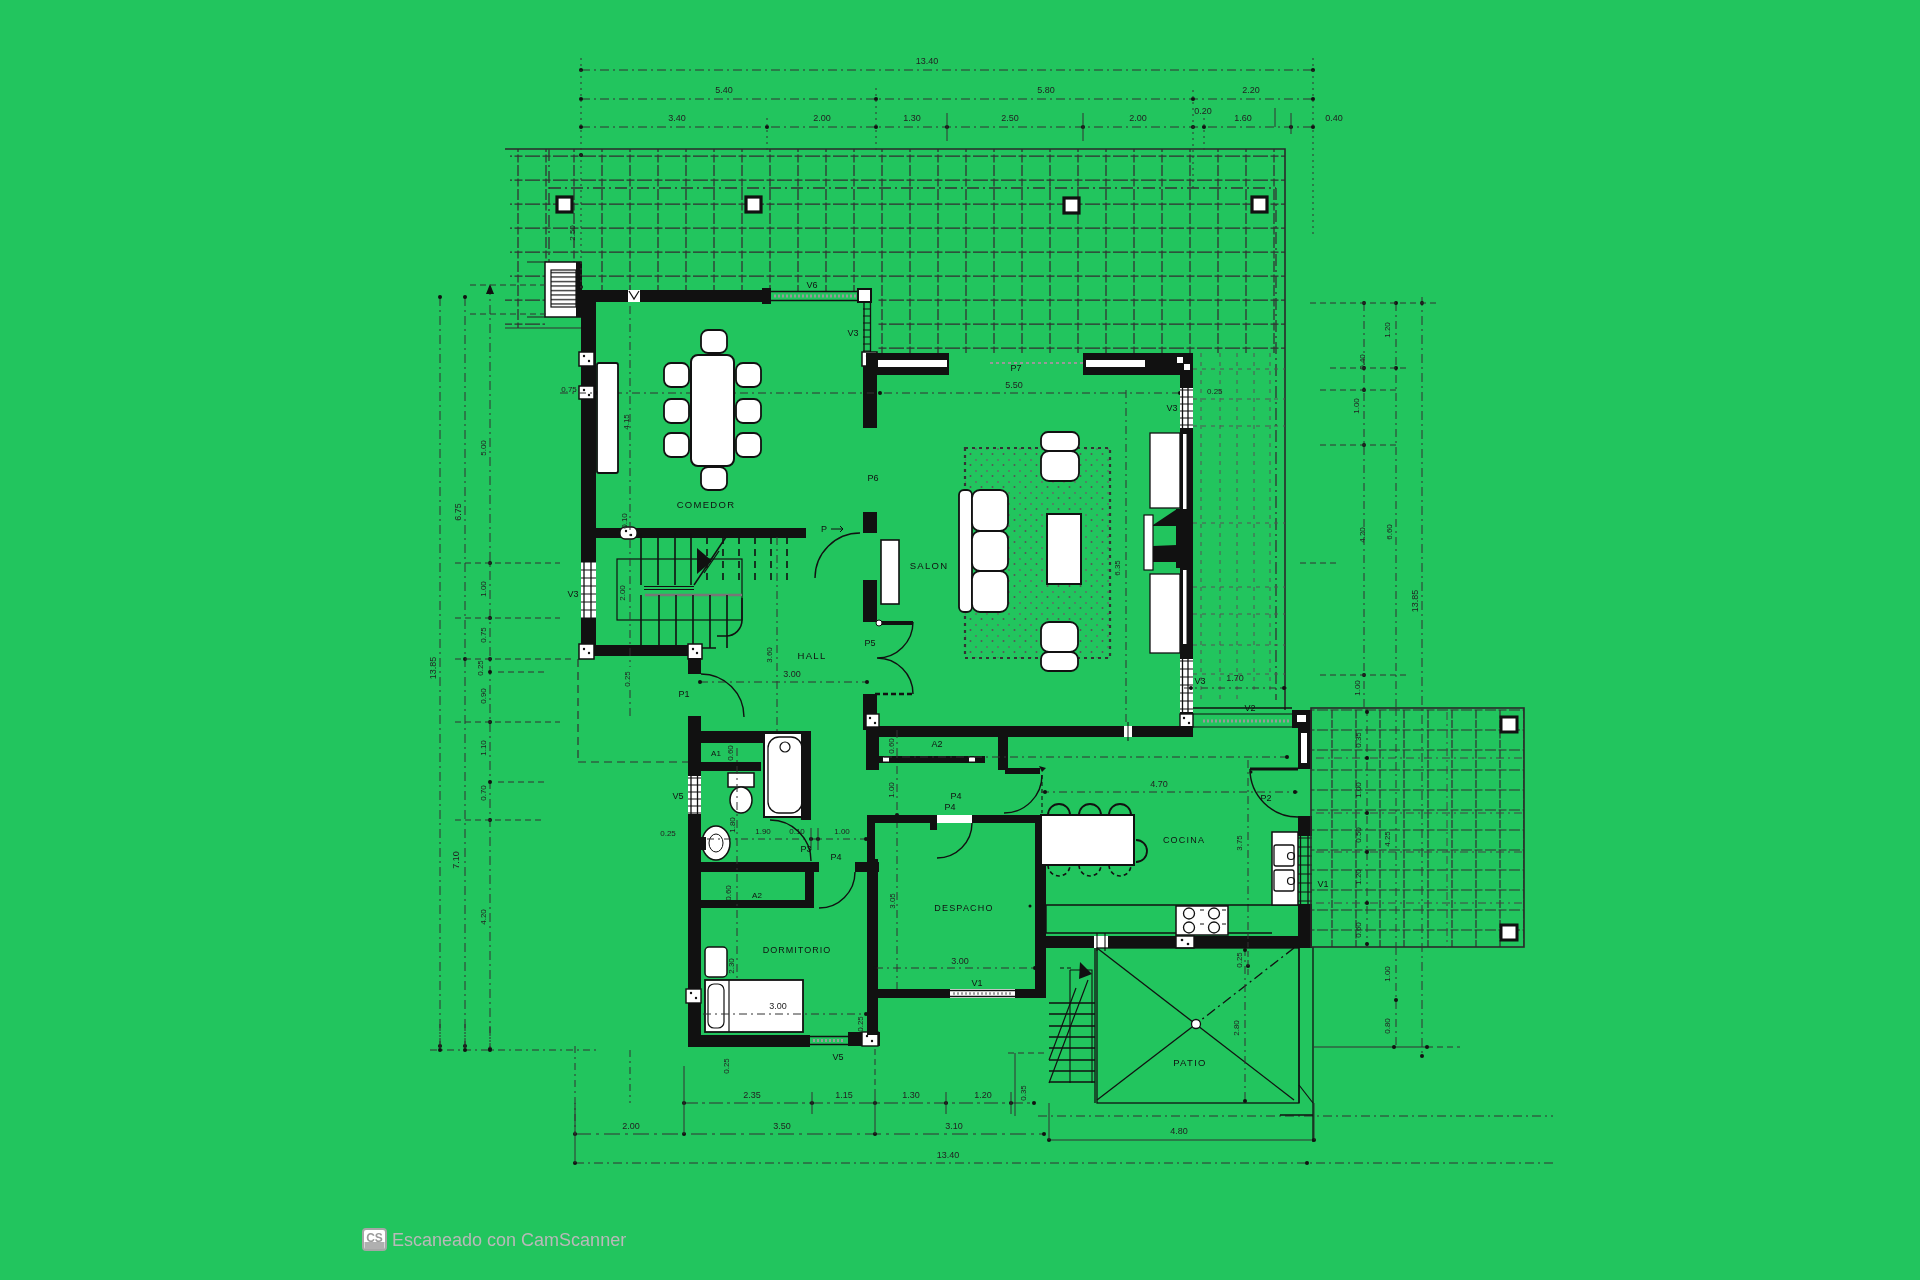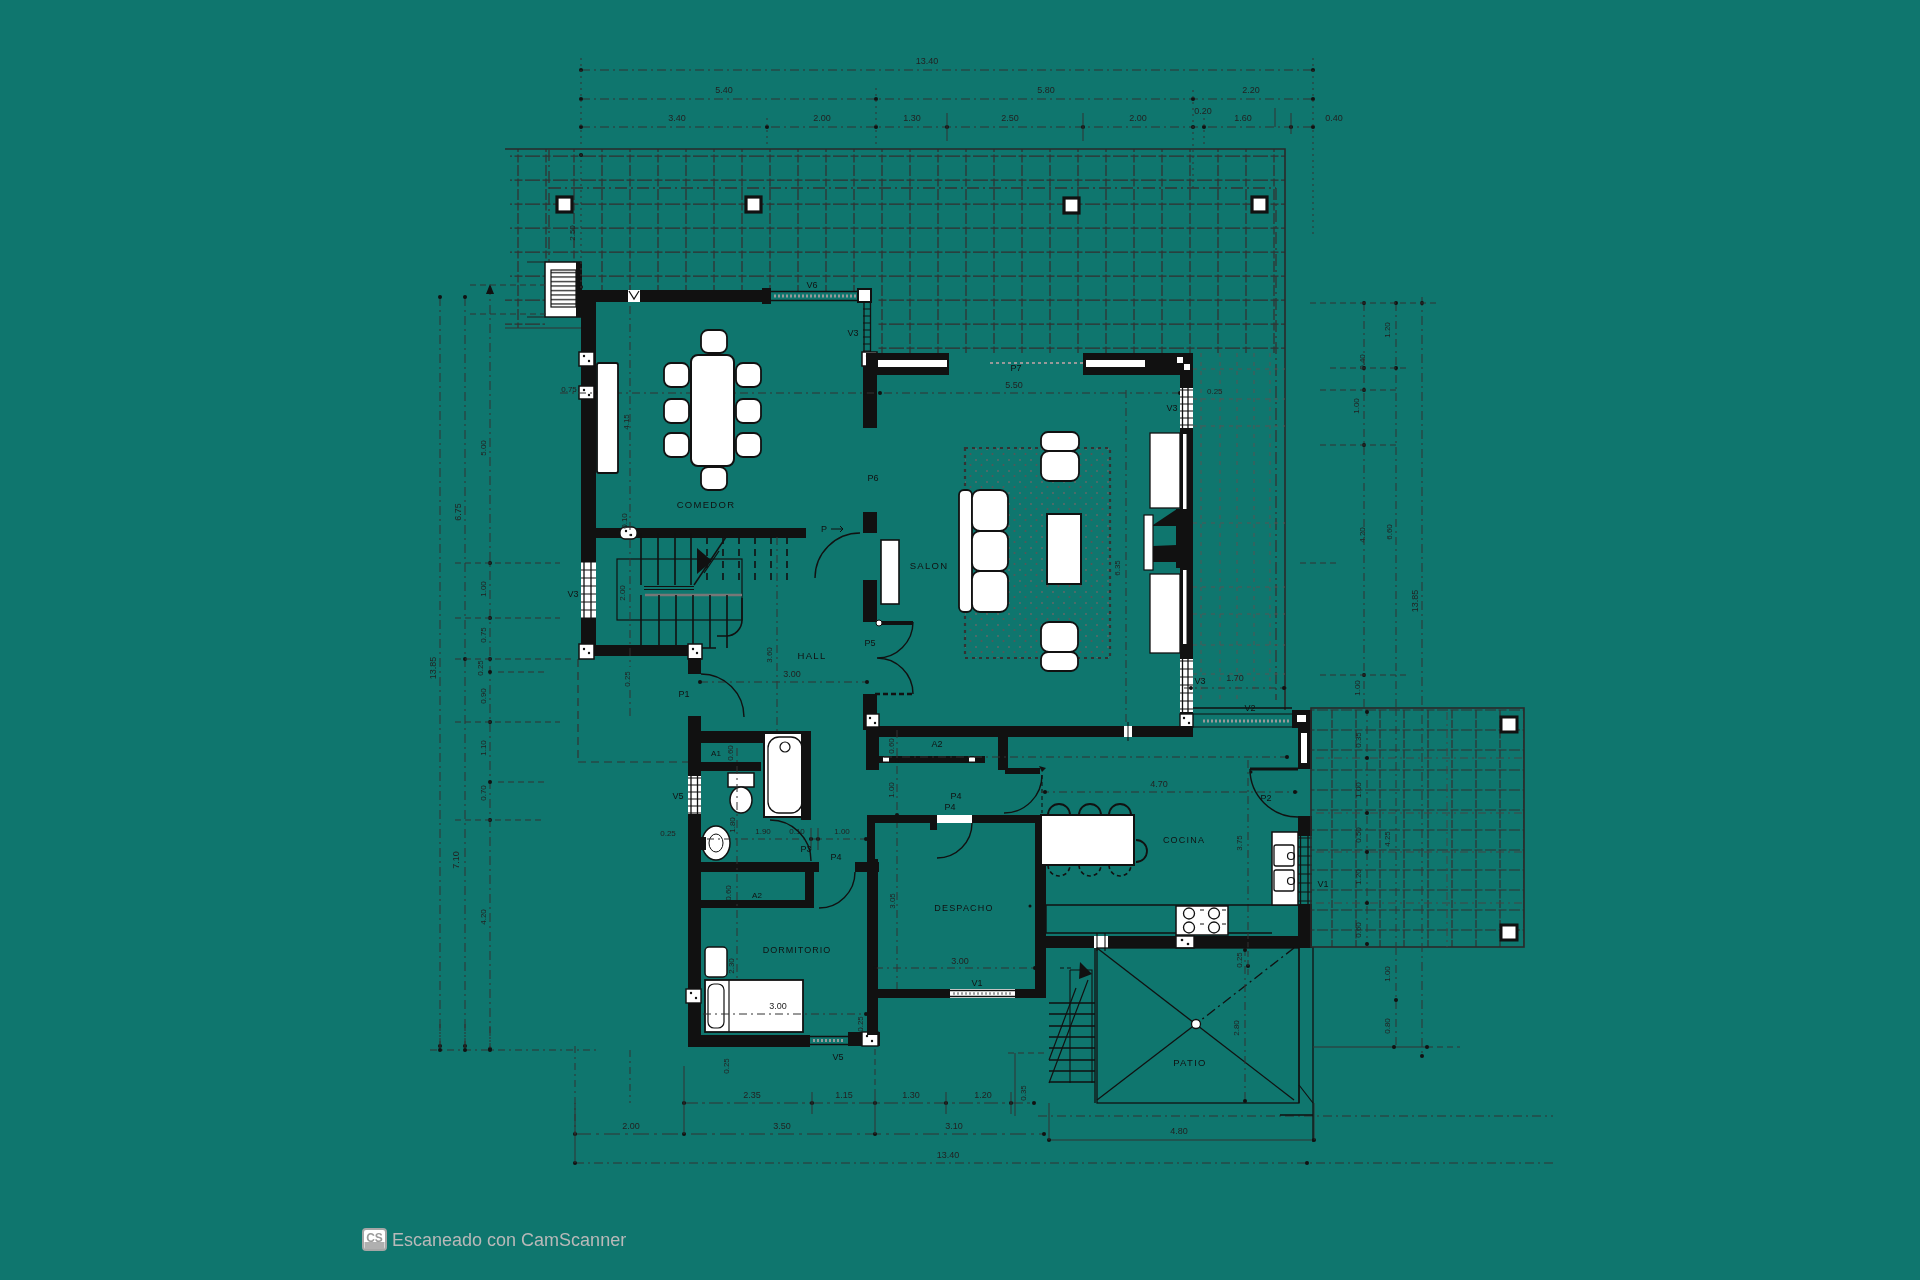--- a/index.html
+++ b/index.html
@@ -1,16 +1,16 @@
 <!DOCTYPE html>
 <html><head>
 <meta charset="utf-8">
 <style>
   html,body{margin:0;padding:0;background:#ffffff;}
-  .page{width:1920px;height:1280px;position:relative;background:#0f766e;overflow:hidden;}
+  .page{width:1920px;height:1280px;position:relative;background:#22c55e;overflow:hidden;}
   svg{position:absolute;top:0;left:0;}
   text{font-family:"Liberation Sans",sans-serif;fill:#1b1b1b;}
   .rm{font-size:9.5px;letter-spacing:1.3px;fill:#111;}
   .dim{font-size:9px;fill:#222;}
   .dims{font-size:8px;fill:#222;}
   .lbl{font-size:9px;fill:#111;}
 </style>
 </head>
 <body>
 <div class="page">

